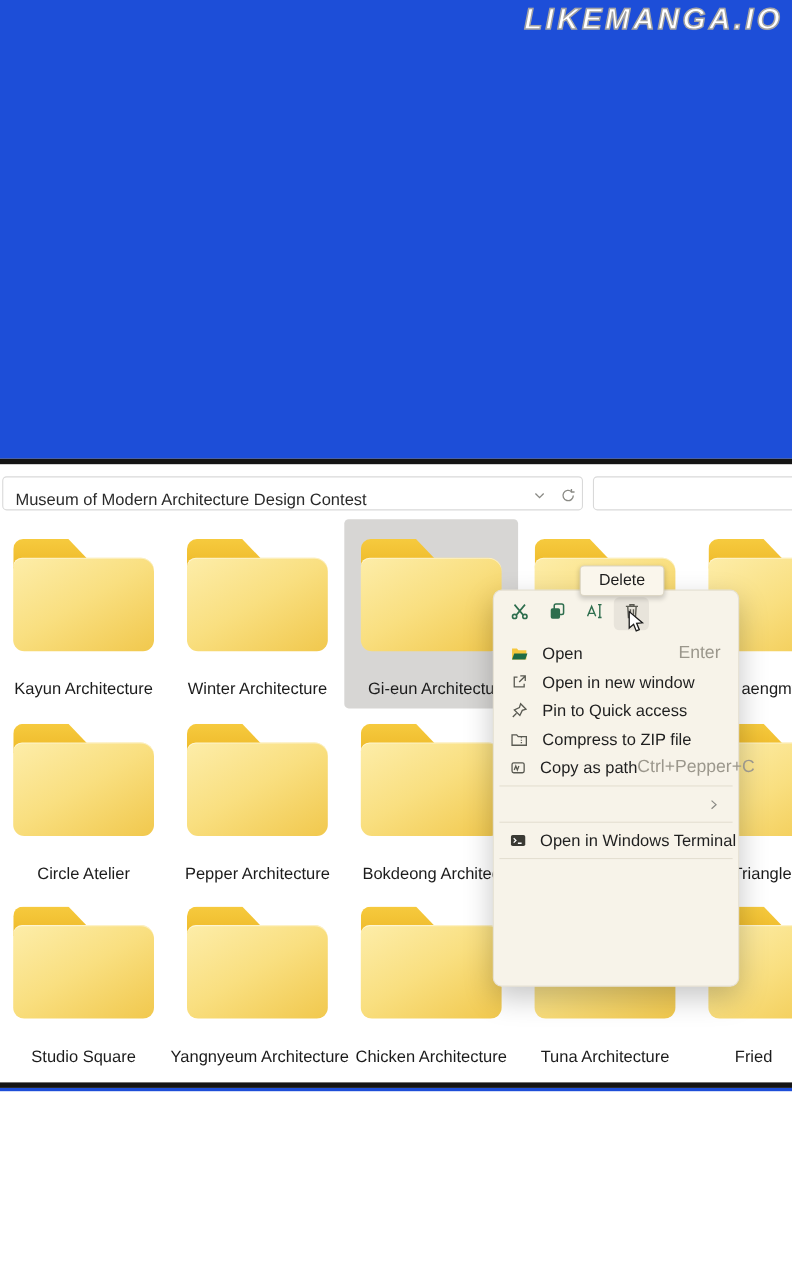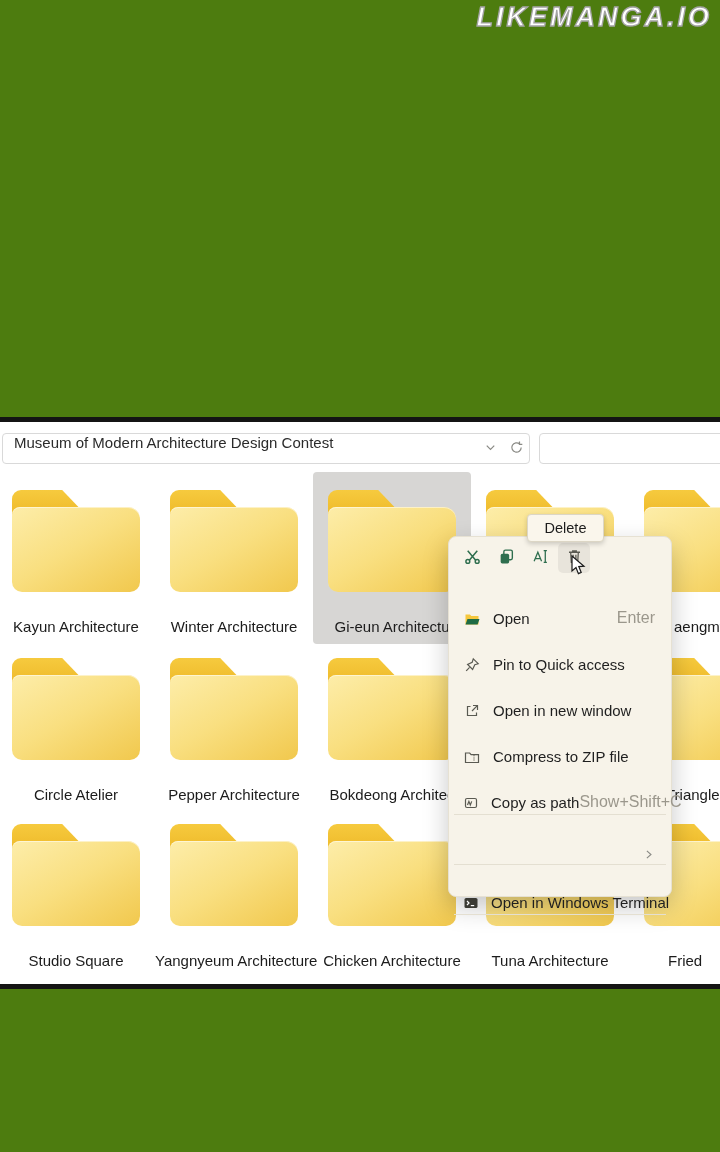--- a/index.html
+++ b/index.html
@@ -1,38 +1,38 @@
 <!DOCTYPE html>
 <html><head>
 <meta charset="utf-8">
 <style>
   * { margin:0; padding:0; box-sizing:border-box; }
   html,body { width:720px; height:1152px; background:#ffffff; font-family:"Liberation Sans", sans-serif; overflow:hidden; }
-  .stage { position:relative; width:720px; height:1152px; background:#4d7c0f; }
+  .stage { position:relative; width:720px; height:992px; background:#1d4ed8; }
 
   
   .watermark {
     position:absolute; top:2px; right:8px;
     font-size:27px; font-weight:bold; font-style:italic; letter-spacing:3px;
     color:#ffffff; -webkit-text-stroke:1.3px #a3a3a3;
     text-shadow:0 0 1px #c9c9c9;
   }
 
   
   .panel {
     position:absolute; left:0; top:417px; width:720px; height:572px;
     border-top:5px solid #141414; border-bottom:5px solid #141414;
     background:#fff; overflow:hidden;
   }
 
   
   .addr-box {
     position:absolute; left:2px; top:11px; width:528px; height:31px;
     background:#fff; border:1px solid #d9d9d9; border-radius:4px;
-    display:flex; align-items:flex-start;
+    display:flex; align-items:flex-end;
   }
   .addr-text { flex:1; padding-left:11px; font-size:15px; color:#2b2b2b; white-space:nowrap; overflow:hidden; }
   .addr-ico { width:26px; height:26px; display:flex; align-items:center; justify-content:center; }
   .addr-ico svg { width:15px; height:15px; }
   .search-box {
     position:absolute; left:539px; top:11px; width:200px; height:31px;
     background:#fff; border:1px solid #d9d9d9; border-radius:4px;
   }
 
   
@@ -61,21 +61,21 @@
   .menu {
     position:absolute; left:448px; top:114px; width:224px; height:361px;
     background:#f7f3e9; border:1px solid #e6e1d3; border-radius:8px;
     box-shadow:0 10px 26px rgba(0,0,0,.22); z-index:5;
   }
   .menu-toolbar { position:absolute; left:0; top:0; width:100%; height:42px; display:flex; align-items:center; padding-left:7px; }
   .tb-btn { width:32px; height:30px; margin-right:2px; display:flex; align-items:center; justify-content:center; border-radius:5px; }
   .tb-btn.hovered { background:rgba(0,0,0,.06); }
   .tb-btn svg { width:17px; height:17px; }
   .menu-items { position:absolute; left:0; top:44px; width:100%; }
-  .mi { position:relative; height:26px; display:flex; align-items:flex-end; padding:0 16px 0 14px;margin-top:20px; }
+  .mi { position:relative; height:26px; display:flex; align-items:center; padding:0 16px 0 14px; }
   .mi-icon { width:18px; height:17px; display:flex; align-items:center; justify-content:center; }
   .mi-icon svg { width:16px; height:16px; }
   .mi-label { margin-left:12px; font-size:15px; color:#1f1f1f; white-space:nowrap; }
   .mi-short { margin-left:auto; font-size:16px; color:#9b978c; white-space:nowrap; }
   .mi-chev { margin-left:auto; display:flex; align-items:center; }
   .mi-chev svg { width:13px; height:13px; }
   .mdiv { height:1px; background:#e4dfd1; margin:3px 5px; }
 
   
   .tooltip {
@@ -278,36 +278,36 @@
               </svg>
             </span>
             <span class="mi-label">Open</span>
             <span class="mi-short">Enter</span>
           </div>
 
 
           <div class="mi">
             <span class="mi-icon">
               <svg viewBox="0 0 16 16" fill="none" stroke="#5a5a52" stroke-width="1.2">
+                <path d="M6.5 3.5H3.5v9h9v-3"></path>
+                <path d="M9 2.5h4.5V7M13.3 2.7L8 8"></path>
+              </svg>
+            </span>
+            <span class="mi-label">Open in new window</span>
+            <span class="mi-short"></span>
+          </div>
+
+          <div class="mi">
+            <span class="mi-icon">
+              <svg viewBox="0 0 16 16" fill="none" stroke="#5a5a52" stroke-width="1.2">
                 <path d="M9.3 1.8l4.9 4.9-3.4 1.1-2.2 4.6-5-5 4.6-2.2z"></path>
                 <path d="M5.6 10.4L2.2 13.8"></path>
               </svg>
             </span>
             <span class="mi-label">Pin to Quick access</span>
-            <span class="mi-short"></span>
-          </div>
-
-          <div class="mi">
-            <span class="mi-icon">
-              <svg viewBox="0 0 16 16" fill="none" stroke="#5a5a52" stroke-width="1.2">
-                <path d="M6.5 3.5H3.5v9h9v-3"></path>
-                <path d="M9 2.5h4.5V7M13.3 2.7L8 8"></path>
-              </svg>
-            </span>
-            <span class="mi-label">Open in new window</span>
             <span class="mi-short"></span>
           </div>
 
 
           <div class="mi">
             <span class="mi-icon">
               <svg viewBox="0 0 16 16" fill="none" stroke="#5a5a52" stroke-width="1.2">
                 <path d="M1.5 4h4.2l1.4 1.6h7.4v7.9H1.5z"></path>
                 <path d="M10 6.2v1M10 8.4v1M10 10.6v1"></path>
               </svg>
@@ -317,21 +317,21 @@
           </div>
 
           <div class="mi">
             <span class="mi-icon">
               <svg viewBox="0 0 16 16" fill="none" stroke="#5a5a52" stroke-width="1.2">
                 <rect x="2.5" y="3.5" width="11" height="9" rx="1.5"></rect>
                 <path d="M4.5 10l1.4-3.6L7.3 10l1.4-3.6"></path>
               </svg>
             </span>
             <span class="mi-label">Copy as path</span>
-            <span class="mi-short">Show+Shift+C</span>
+            <span class="mi-short">Ctrl+Pepper+C</span>
           </div>
 
         <div class="mdiv"></div>
           <div class="mi">
             <span class="mi-icon"></span>
             <span class="mi-label"></span>
 
           <span class="mi-chev">
               <svg viewBox="0 0 16 16" fill="none" stroke="#8a8a85" stroke-width="1.4">
                 <path d="M6 3.5l5 4.5-5 4.5"></path>

